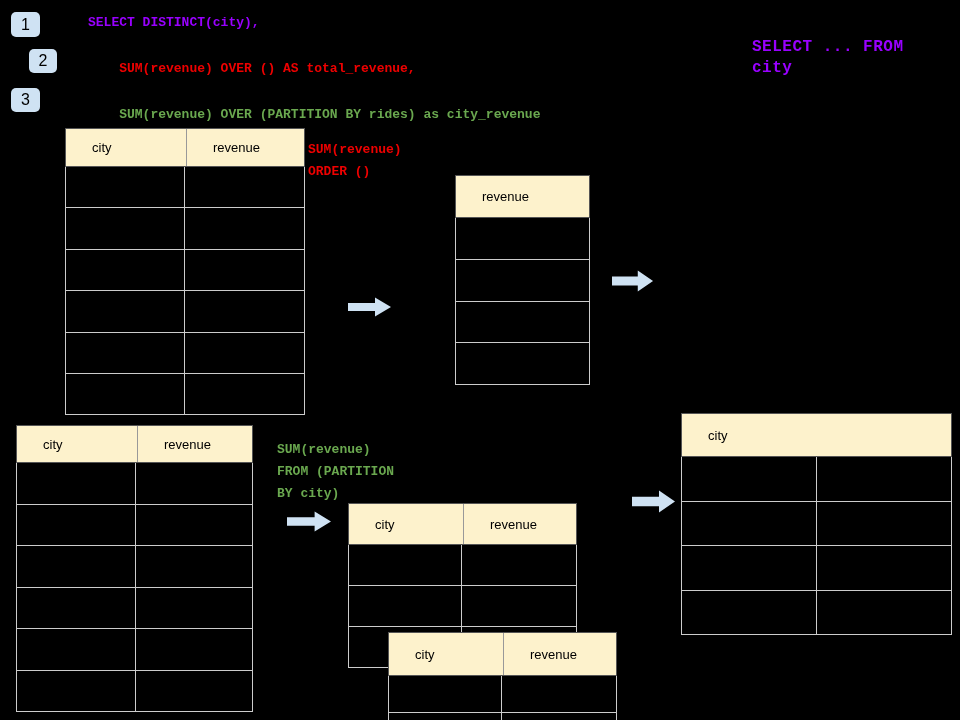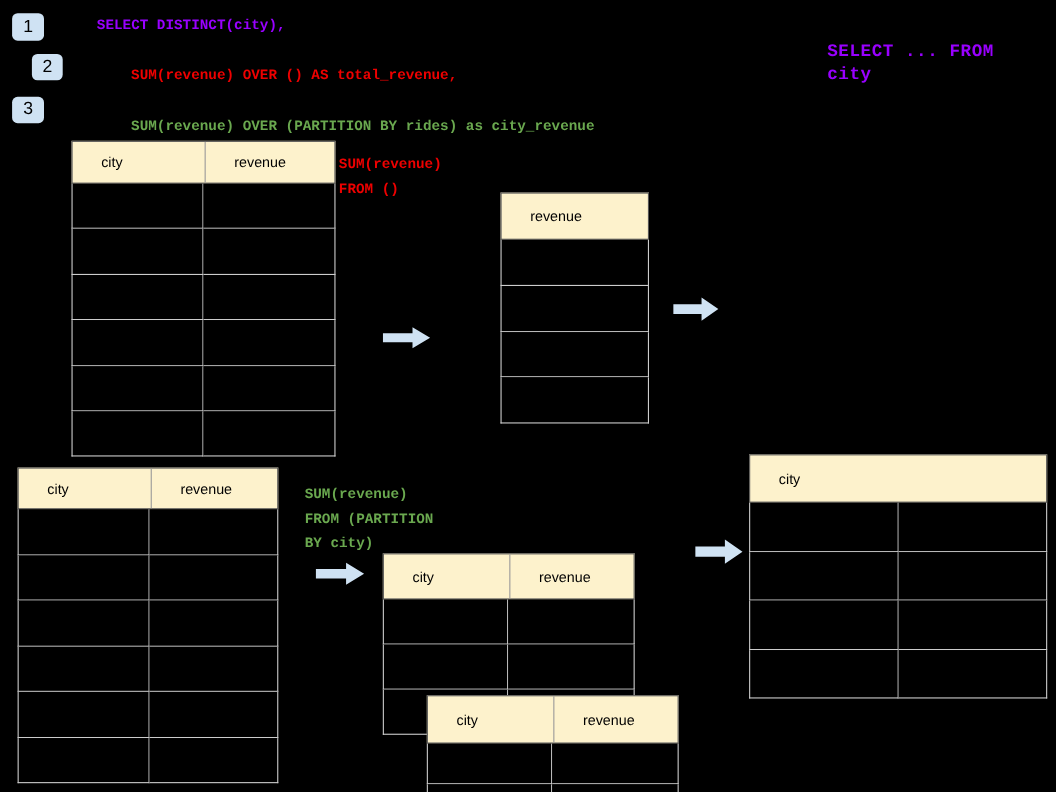--- a/index.html
+++ b/index.html
@@ -99,21 +99,21 @@
     <div class="code-line c-purple ind-2">DESC rides</div>
   </div>
 
   <div class="codeblock" id="side-code">
     <div class="code-line c-purple">SELECT ... FROM</div>
     <div class="code-line c-purple">city</div>
   </div>
 
   <div class="codeblock" id="note-total">
     <div class="code-line c-red">SUM(revenue)</div>
-    <div class="code-line c-red">FROM ()</div>
+    <div class="code-line c-red">ORDER ()</div>
   </div>
 
   <div class="codeblock" id="note-partition">
     <div class="code-line c-green">SUM(revenue)</div>
     <div class="code-line c-green">FROM (PARTITION</div>
     <div class="code-line c-green">BY city)</div>
   </div>
 
   <div class="tbl" id="t-source-top">
       <div class="thead">

